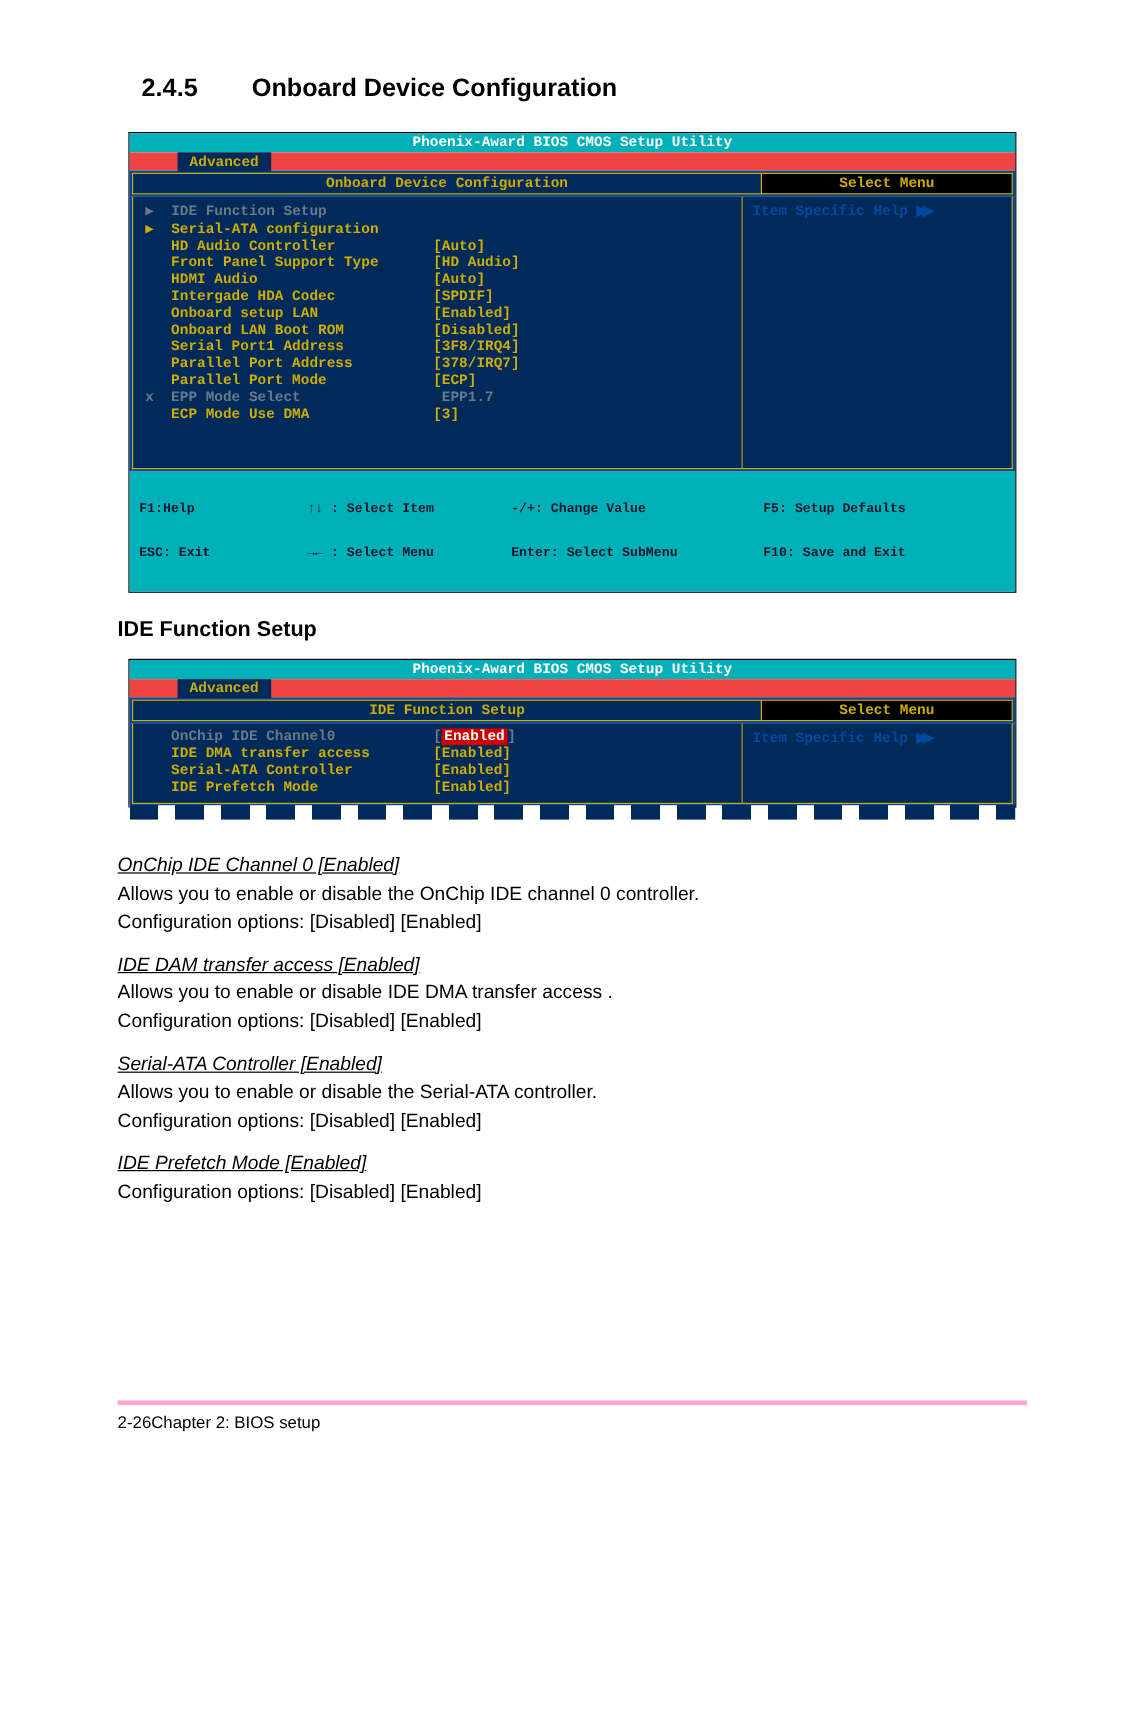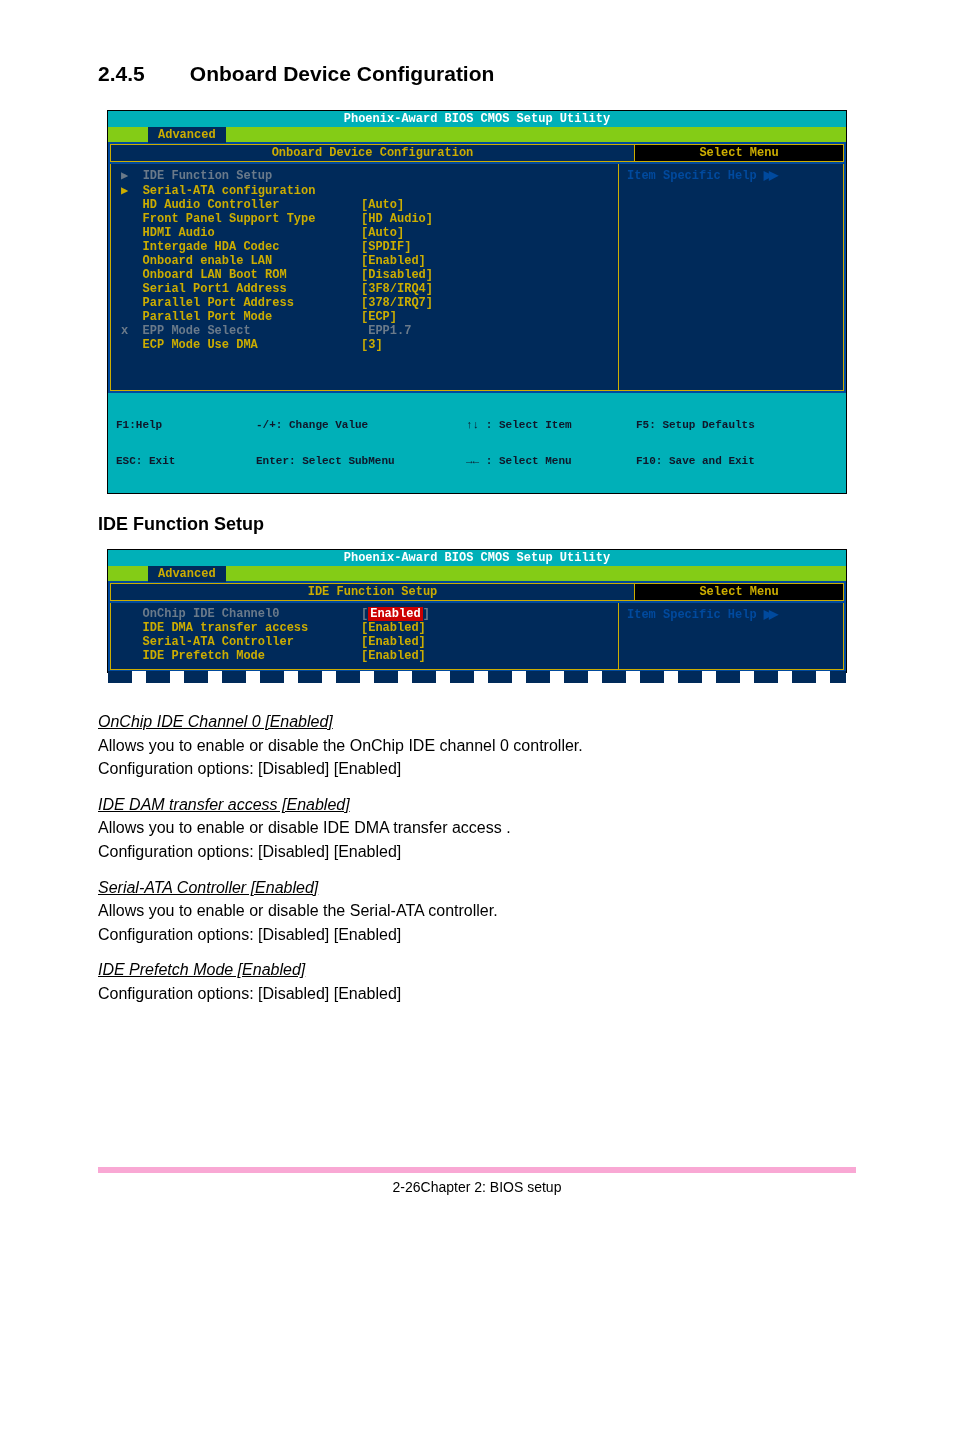--- a/index.html
+++ b/index.html
@@ -11,38 +11,38 @@
     width: 954px;
   }
   .page {
     padding: 62px 98px 40px 98px;
   }
   .section-heading {
     font-size: 21px;
     font-weight: bold;
     margin-bottom: 24px;
   }
-  .section-num { display:inline-block; width: 86px; }
+  .section-num { display:inline-block; width: 86px; margin-left: 20px; }
   .sub-heading {
     font-size: 18px;
     font-weight: bold;
     margin: 20px 0 14px 0;
   }
 
   
   .bios {
     margin: 0 auto 12px auto;
     width: 738px;
     font-family: "Courier New", monospace;
     font-size: 12px;
     font-weight: bold;
     border: 1px solid #000;
   }
   .bios-titlebar { background:#00b0b8; color:#fff; text-align:center; padding:1px 4px; font-size:12px; }
-  .bios-menubar { background:#84cc16; height:15px; position:relative; }
+  .bios-menubar { background:#ef4444; height:15px; position:relative; }
   .bios-tab { position:absolute; left:40px; top:0; background:#002a5a; color:#ccad00; padding:1px 10px; font-size:12px; }
   .bios-header-row { display:flex; background:#004a9e; }
   .bios-header-left { flex:1; text-align:center; color:#ccad00; background:#002a5a; border:1px solid #ccad00; margin:2px 0 2px 2px; padding:1px 0; }
   .bios-header-right { width:208px; text-align:center; color:#ccad00; background:#000000; border:1px solid #ccad00; margin:2px 2px 2px 0; border-left:none; padding:1px 0; }
   .bios-body { display:flex; background:#004a9e; }
   .bios-main { flex:1; background:#002a5a; border:1px solid #ccad00; border-top:none; margin:0 0 2px 2px; padding:4px 10px 10px 10px; color:#ccad00; }
   .bios-help { width:208px; background:#002a5a; border:1px solid #ccad00; border-left:none; border-top:none; margin:0 2px 2px 0; padding:4px 8px; color:#004a9e; }
   .bios-footer { background:#00b0b8; color:#0f172a; padding:2px 8px; font-size:11px; display:flex; }
   .foot-col { white-space:pre; }
   .row { display:flex; white-space:pre; }
@@ -55,26 +55,26 @@
   
   .torn { height:12px; background: repeating-linear-gradient(90deg, #002a5a 0 24px, #fff 24px 38px); margin:-2px auto 0 auto; width:738px; }
 
   
   .desc-block { margin-top: 28px; font-size: 16px; line-height: 1.35; }
   .desc-title { font-style: italic; text-decoration: underline; margin-top: 14px; margin-bottom: 2px; }
   .desc-text { margin:0 0 2px 0; }
 
   
   .page-footer {
-    border-top:6px solid #f9a8d4;
+    border-top:4px solid #f9a8d4;
     margin: 120px 98px 0 98px;
     padding-top:6px;
     font-size:14px;
     display:flex;
-    justify-content:center;
+    justify-content:flex-start;
   }
 </style>
 </head>
 <body>
 
 <div class="page">
   <div class="section-heading">
     <span class="section-num">2.4.5</span>
     <span>Onboard Device Configuration</span>
   </div>
@@ -90,47 +90,47 @@
     </div>
     <div class="bios-body">
       <div class="bios-main">
         <div id="bios1-rows">
             <div class="row grey"><span class="lbl">▶  IDE Function Setup</span><span></span></div>
             <div class="row"><span class="lbl">▶  Serial-ATA configuration</span><span></span></div>
             <div class="row"><span class="lbl">   HD Audio Controller</span><span>[Auto]</span></div>
             <div class="row"><span class="lbl">   Front Panel Support Type</span><span>[HD Audio]</span></div>
             <div class="row"><span class="lbl">   HDMI Audio</span><span>[Auto]</span></div>
             <div class="row"><span class="lbl">   Intergade HDA Codec</span><span>[SPDIF]</span></div>
-            <div class="row"><span class="lbl">   Onboard enable LAN</span><span>[Enabled]</span></div>
+            <div class="row"><span class="lbl">   Onboard setup LAN</span><span>[Enabled]</span></div>
             <div class="row"><span class="lbl">   Onboard LAN Boot ROM</span><span>[Disabled]</span></div>
             <div class="row"><span class="lbl">   Serial Port1 Address</span><span>[3F8/IRQ4]</span></div>
             <div class="row"><span class="lbl">   Parallel Port Address</span><span>[378/IRQ7]</span></div>
             <div class="row"><span class="lbl">   Parallel Port Mode</span><span>[ECP]</span></div>
             <div class="row grey"><span class="lbl">x  EPP Mode Select</span><span> EPP1.7</span></div>
             <div class="row"><span class="lbl">   ECP Mode Use DMA</span><span>[3]</span></div>
           </div>
         <div class="row"><span class="lbl"> </span></div>
         <div class="row"><span class="lbl"> </span></div>
       </div>
       <div class="bios-help">
         <span class="help-text">Item Specific Help </span><span class="help-text arrow-fast">▶▶</span>
       </div>
     </div>
     <div class="bios-footer">
       <div class="foot-col" style="width:140px;">
         <div>F1:Help</div>
         <div>ESC: Exit</div>
       </div>
+      <div class="foot-col" style="width:170px;">
+        <div>↑↓ : Select Item</div>
+        <div>→← : Select Menu</div>
+      </div>
       <div class="foot-col" style="width:210px;">
         <div>-/+: Change Value</div>
         <div>Enter: Select SubMenu</div>
-      </div>
-      <div class="foot-col" style="width:170px;">
-        <div>↑↓ : Select Item</div>
-        <div>→← : Select Menu</div>
       </div>
       <div class="foot-col">
         <div>F5: Setup Defaults</div>
         <div>F10: Save and Exit</div>
       </div>
     </div>
   </div>
 
   <div class="sub-heading">IDE Function Setup</div>
 

